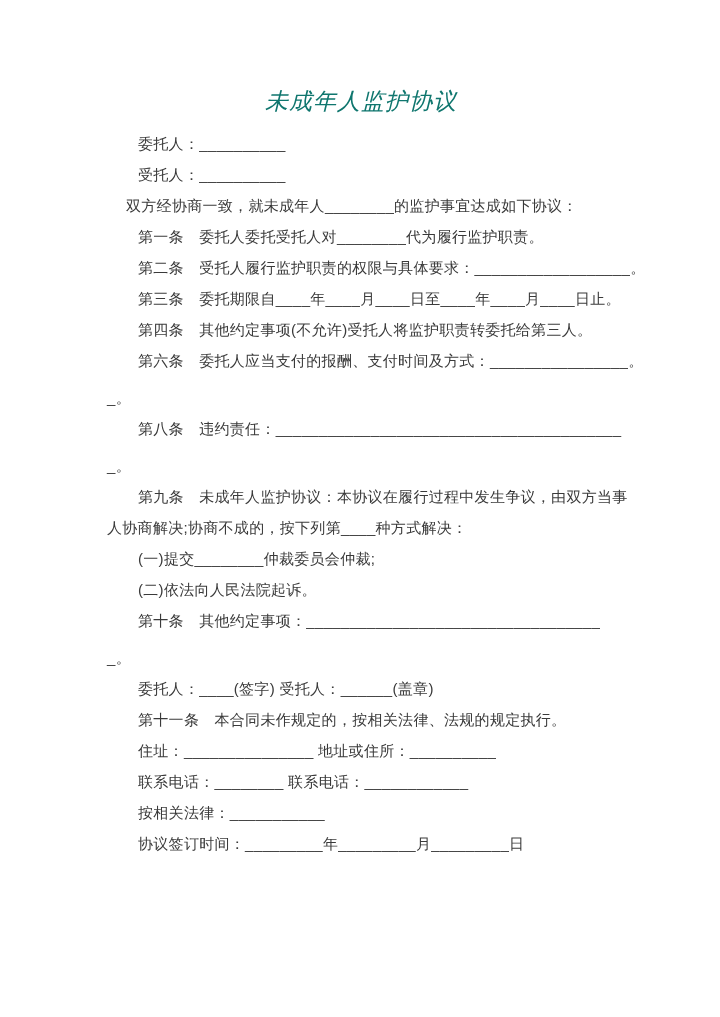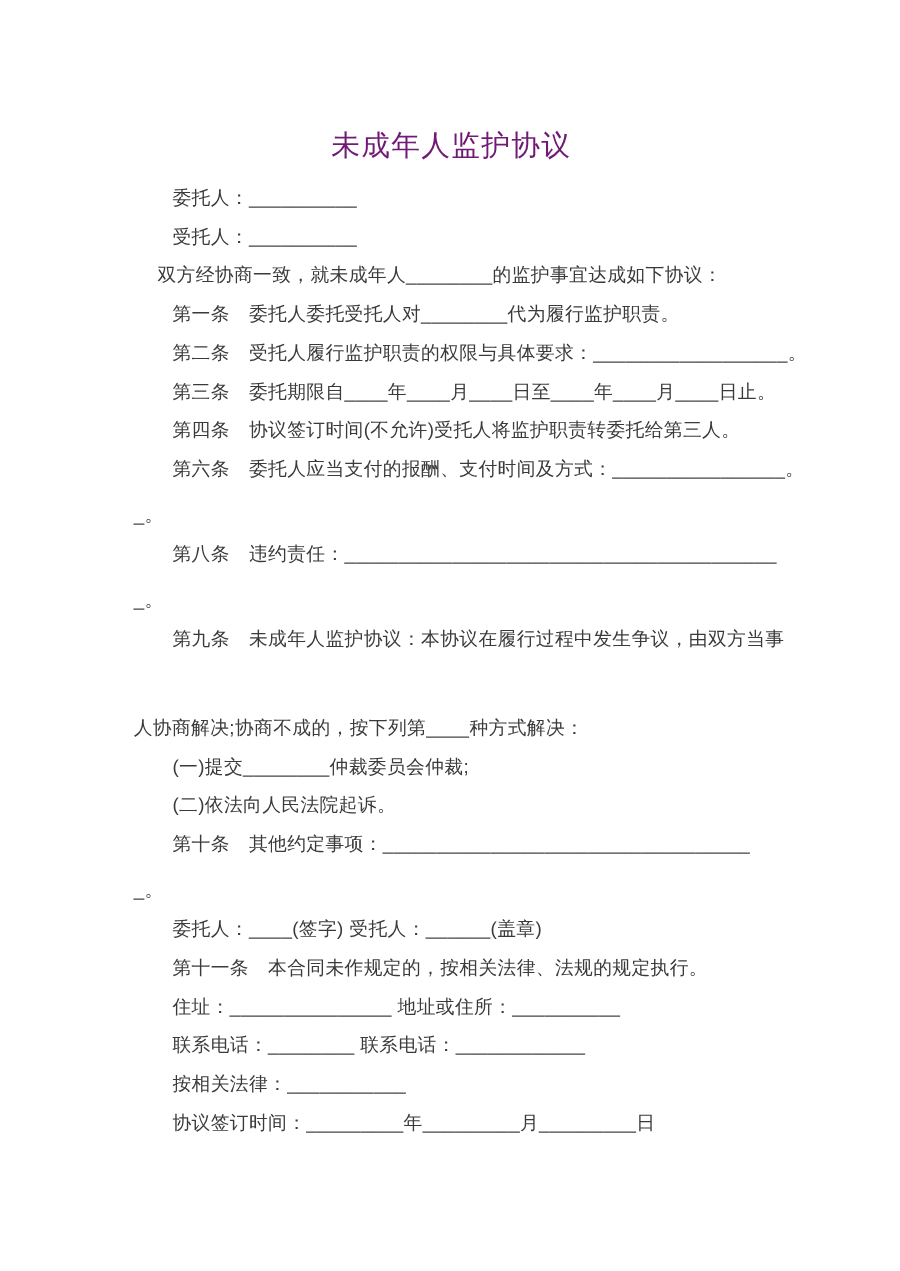--- a/index.html
+++ b/index.html
@@ -16,58 +16,59 @@
     font-family: "Liberation Sans", "DejaVu Sans", sans-serif;
     color: #3a3a3a;
   }
   .doc {
     position: absolute;
     left: 107px;
     top: 84px;
     width: 508px;
   }
   .title {
-    margin: 15px 0 10px 0;
+    margin: 0 0 10px 0;
     font-size: 23px;
     font-weight: 400;
     line-height: 34px;
     text-align: center;
     letter-spacing: 1px;
     white-space: nowrap;
-    color: #701a75;
+    color: #0f766e;
+    font-style: italic;
   }
   .line {
     font-size: 15px;
     line-height: 31px;
     white-space: nowrap;
     letter-spacing: 0.3px;
   }
   
   .i2 { padding-left: 31px; }
   
   .i1 { padding-left: 19px; }
   
-  .i0 { padding-left: 0; margin-top: 40px; }
+  .i0 { padding-left: 0; }
   
   .gap { margin-top: 6px; }
 </style>
 </head>
 <body>
 
 <div class="page">
   <div class="doc">
     <h1 class="title">未成年人监护协议</h1>
 
     <div class="line i2">委托人：__________</div>
     <div class="line i2">受托人：__________</div>
     <div class="line i1">双方经协商一致，就未成年人________的监护事宜达成如下协议：</div>
     <div class="line i2">第一条　委托人委托受托人对________代为履行监护职责。</div>
     <div class="line i2">第二条　受托人履行监护职责的权限与具体要求：__________________。</div>
     <div class="line i2">第三条　委托期限自____年____月____日至____年____月____日止。</div>
-    <div class="line i2">第四条　协议签订时间(不允许)受托人将监护职责转委托给第三人。</div>
+    <div class="line i2">第四条　其他约定事项(不允许)受托人将监护职责转委托给第三人。</div>
     <div class="line i2">第六条　委托人应当支付的报酬、支付时间及方式：________________。</div>
     <div class="line i0 gap">_。</div>
     <div class="line i2">第八条　违约责任：________________________________________</div>
     <div class="line i0 gap">_。</div>
     <div class="line i2">第九条　未成年人监护协议：本协议在履行过程中发生争议，由双方当事</div>
     <div class="line i0">人协商解决;协商不成的，按下列第____种方式解决：</div>
     <div class="line i2">(一)提交________仲裁委员会仲裁;</div>
     <div class="line i2">(二)依法向人民法院起诉。</div>
     <div class="line i2">第十条　其他约定事项：__________________________________</div>
     <div class="line i0 gap">_。</div>

